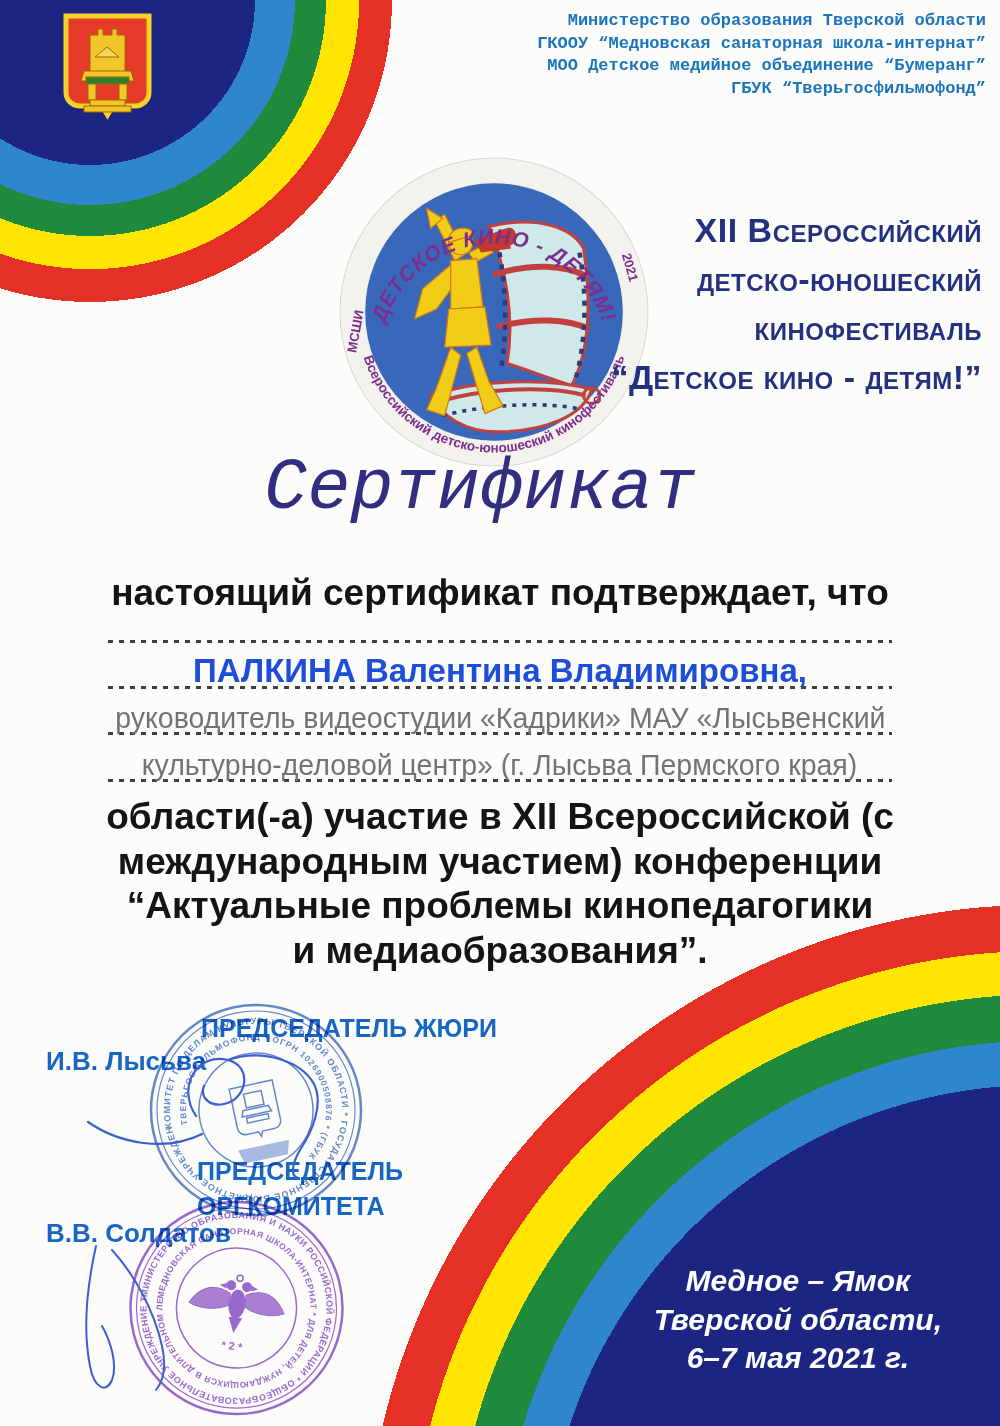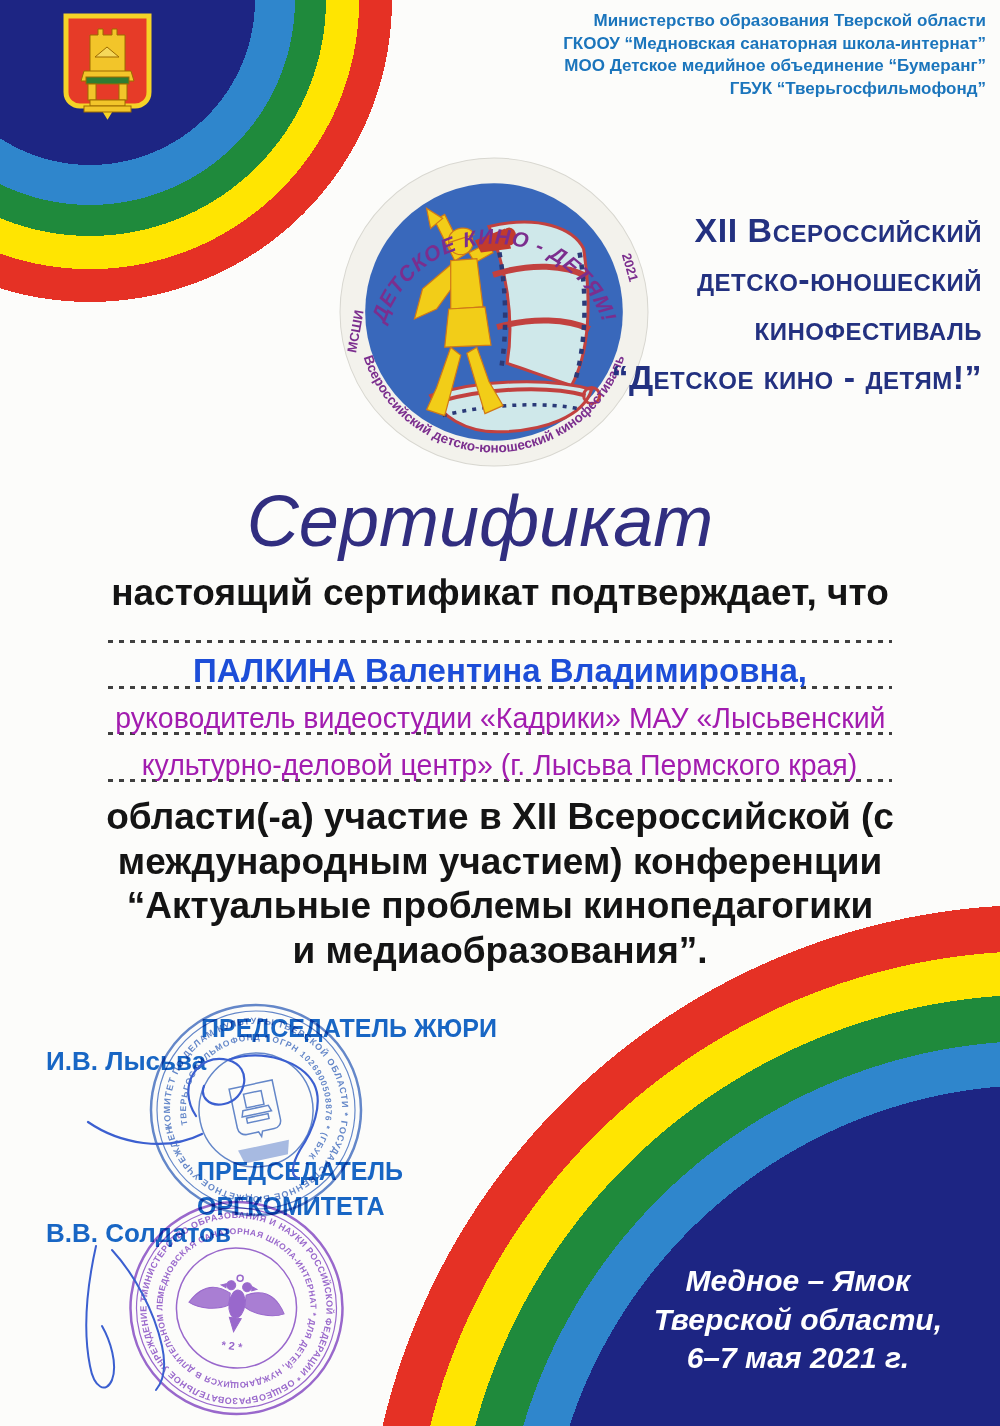--- a/index.html
+++ b/index.html
@@ -11,43 +11,43 @@
   .corner-tl{inset:0;z-index:1;background:radial-gradient(circle 310px at 90px 0px,
       var(--c-navy,#1d2583) 0 53.2%, var(--c-lblue,#2f86cc) 53.2% 66.1%,
       var(--c-green,#1f8a3c) 66.1% 76.1%, var(--c-yellow,#ffe501) 76.1% 86.8%,
       var(--c-red,#e53125) 86.8% 97.4%, rgba(255,255,255,0) 97.4%);}
   .corner-br{inset:0;z-index:1;background:radial-gradient(circle 680px at 1040px 1580px,
       var(--c-navy,#1d2583) 0 72.8%, var(--c-lblue,#2f86cc) 72.8% 79.3%,
       var(--c-green,#1f8a3c) 79.3% 86.1%, var(--c-yellow,#ffe501) 86.1% 92.5%,
       var(--c-red,#e53125) 92.5% 99.3%, rgba(255,255,255,0) 99.3%);}
 
   .org-header{top:10px;right:14px;z-index:2;text-align:right;
-      font-size:17px;font-weight:bold;line-height:22.5px;color:var(--c-header_blue,#1b75bc);}
+      font-size:17px;font-weight:bold;line-height:22.5px;color:var(--c-header_blue,#1b75bc);font-family:Liberation Mono, monospace;}
 
   .coat{left:60px;top:13px;width:95px;height:114px;z-index:2;}
 
   .logo{left:338px;top:156px;width:312px;height:312px;z-index:2;}
 
   .fest-title{top:206px;right:18px;z-index:2;text-align:right;color:var(--c-title_navy,#233180);
       font-size:34px;font-weight:bold;line-height:49px;font-variant:small-caps;letter-spacing:.5px;}
 
   .script-title{top:448px;left:0;right:40px;z-index:2;text-align:center;
-      font-family:Liberation Sans, sans-serif;font-style:italic;
-      font-size:72px;color:var(--c-script_navy,#312e80);margin-top:32px;}
+      font-family:Liberation Mono, monospace;font-style:italic;
+      font-size:72px;color:var(--c-script_navy,#312e80);}
 
   .intro{top:572px;left:0;right:0;text-align:center;z-index:2;
       font-size:37px;font-weight:bold;color:#141414;}
 
   .dotline{left:108px;right:108px;height:4px;z-index:2;
       background-image:repeating-linear-gradient(90deg,#3f3f3f 0 5px,rgba(0,0,0,0) 5px 11px);
       background-size:100% 3px;background-repeat:no-repeat;background-position:center top;}
 
   .big-name{top:652px;left:0;right:0;text-align:center;z-index:3;
       font-size:33px;font-weight:bold;color:#1d4ed8;}
-  .role{left:0;right:0;text-align:center;z-index:3;font-size:30px;color:#a21caf;}
+  .role{left:0;right:0;text-align:center;z-index:3;font-size:30px;color:#737373;}
   .role .cond{display:inline-block;transform:scaleX(.95);transform-origin:center;}
 
   .body-par{top:795px;left:0;right:0;text-align:center;z-index:2;
       font-size:37px;font-weight:bold;line-height:44.5px;color:#141414;}
 
   .sig-label{z-index:3;font-weight:bold;color:var(--c-label_blue,#1866c4);font-size:25px;}
   .sig-name{z-index:3;font-weight:bold;color:var(--c-label_blue,#1866c4);font-size:26px;}
 
   .stamp{z-index:4;opacity:.85;mix-blend-mode:multiply;}
   .stamp-blue{left:146px;top:1000px;transform:rotate(-12deg);}

